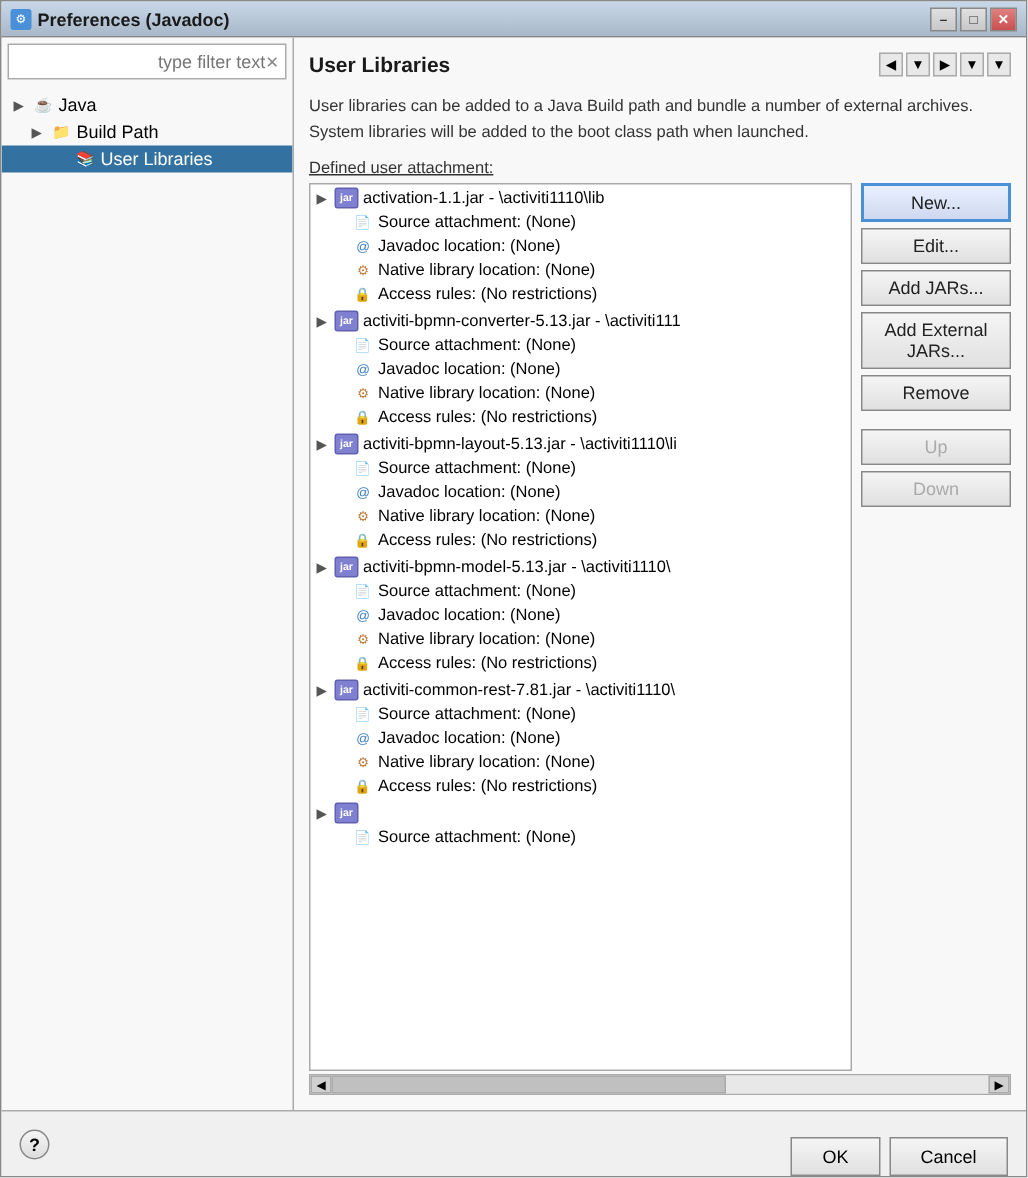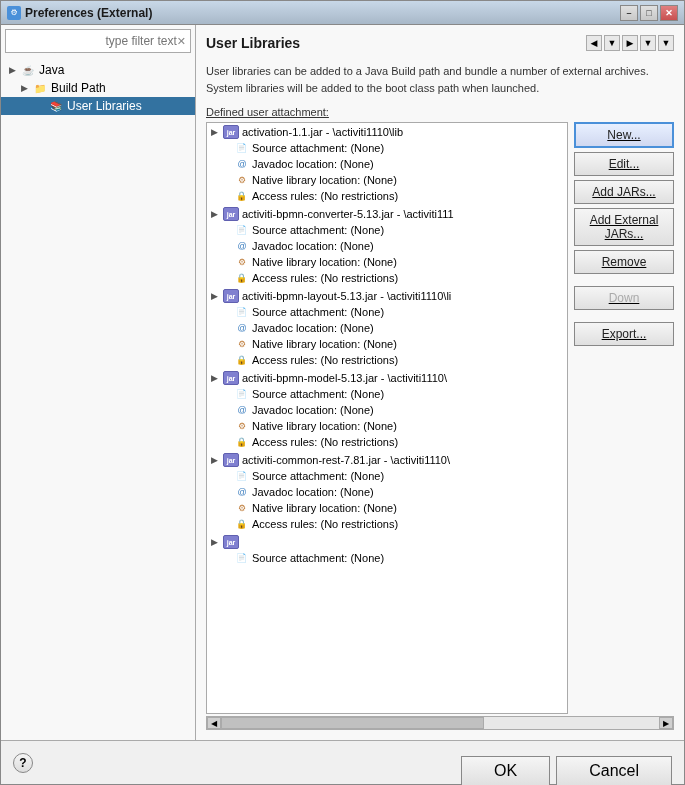--- a/index.html
+++ b/index.html
@@ -215,21 +215,20 @@
     }
     .sub-icon-src { color: #a0a0a0; font-size: 9px; }
     .sub-icon-doc { color: #4080c0; font-size: 9px; }
     .sub-icon-nat { color: #c08040; font-size: 9px; }
     .sub-icon-acc { color: #40a040; font-size: 9px; }
     .buttons-panel {
       display: flex;
       flex-direction: column;
       gap: 4px;
       width: 100px;
-      text-decoration: underline;
     }
     .btn {
       padding: 4px 8px;
       border: 1px solid #888;
       background: linear-gradient(to bottom, #f5f5f5, #e0e0e0);
       cursor: pointer;
       font-size: 12px;
       text-align: center;
       color: #222;
     }
@@ -263,25 +262,25 @@
       justify-content: center;
       cursor: pointer;
       font-weight: bold;
       font-size: 12px;
     }
     .footer-right {
       display: flex;
       gap: 6px;
     }
     .footer-btn {
-      padding: 5px 32px;
+      padding: 5px 20px;
       border: 1px solid #888;
       background: linear-gradient(to bottom, #f5f5f5, #e0e0e0);
       cursor: pointer;
-      font-size: 16px;
+      font-size: 12px;
       margin-top: 16px;
     }
     .nav-arr-btn {
       width: 16px;
       height: 16px;
       border: 1px solid #aaa;
       background: #e8e8e8;
       cursor: pointer;
       display: flex;
       align-items: center;
@@ -296,21 +295,21 @@
     }
   </style>
 </head>
 <body>
 
 <div class="window">
 
   <div class="title-bar">
     <div class="title-bar-left">
       <div class="title-icon">⚙</div>
-      <span class="title-text">Preferences (External)</span>
+      <span class="title-text">Preferences (Javadoc)</span>
     </div>
     <div class="title-controls">
       <div class="title-btn">–</div>
       <div class="title-btn">□</div>
       <div class="title-btn close">✕</div>
     </div>
   </div>
 
   <div class="main-content">
 
@@ -493,23 +492,23 @@
           <div style="height: 8px;"></div>
         </div>
 
         <div class="buttons-panel">
           <button class="btn highlighted">New...</button>
           <button class="btn">Edit...</button>
           <button class="btn">Add JARs...</button>
           <button class="btn">Add External JARs...</button>
           <button class="btn">Remove</button>
           <div class="btn-spacer"></div>
+          <button class="btn disabled">Up</button>
           <button class="btn disabled">Down</button>
           <div class="btn-spacer"></div>
-          <button class="btn">Export...</button>
         </div>
       </div>
 
       <div style="height: 14px; border: 1px solid #aaa; background: #f0f0f0; margin-top: 2px; display: flex; align-items: center; position: relative;">
         <div style="width: 14px; height: 12px; background: #d0d0d0; border: 1px solid #aaa; flex-shrink:0; display:flex; align-items:center; justify-content:center; font-size:8px;">◀</div>
         <div style="flex:1; height: 12px; background: #e8e8e8;">
           <div style="width: 60%; height: 100%; background: #c0c0c0; border: 1px solid #aaa;"></div>
         </div>
         <div style="width: 14px; height: 12px; background: #d0d0d0; border: 1px solid #aaa; flex-shrink:0; display:flex; align-items:center; justify-content:center; font-size:8px;">▶</div>
       </div>

